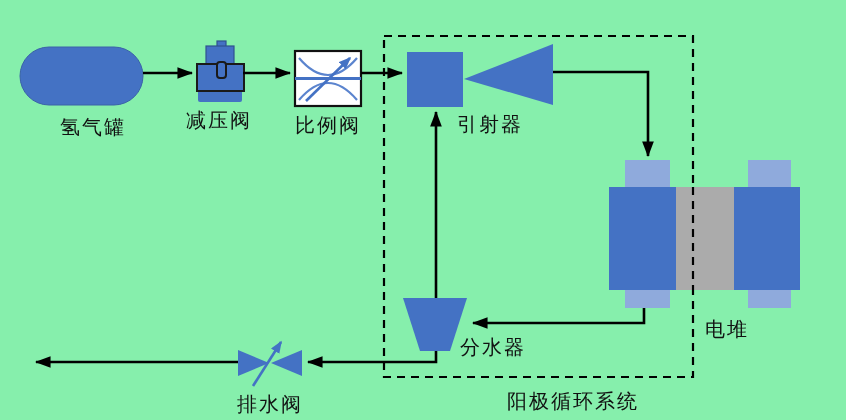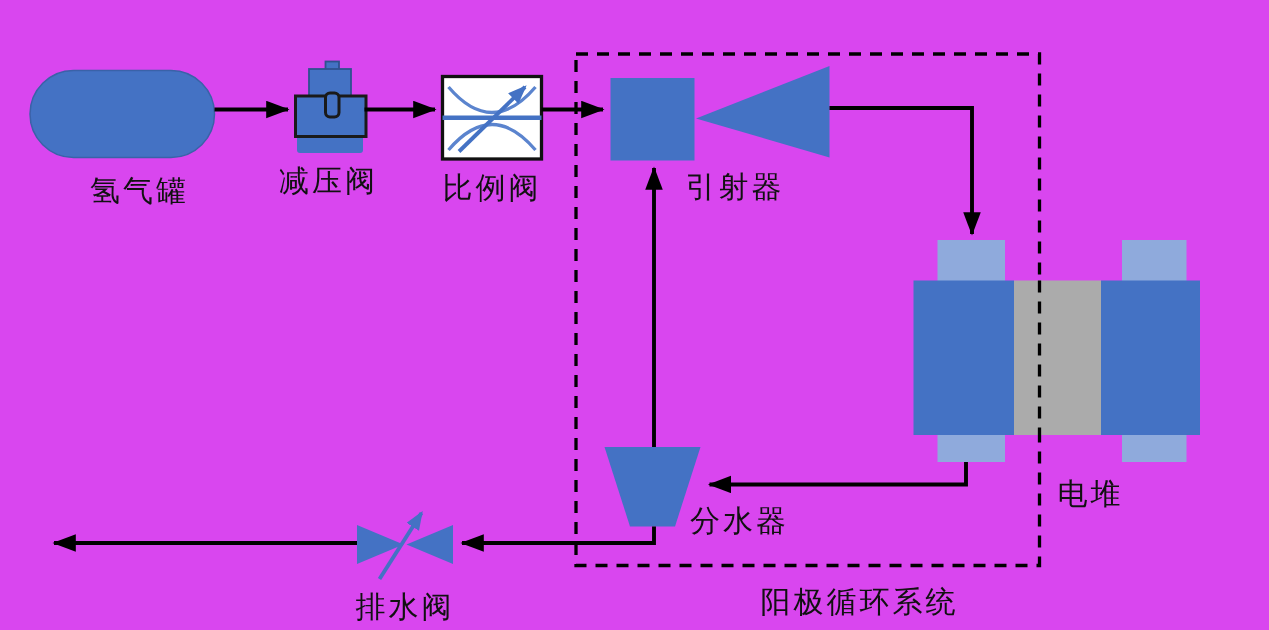--- a/index.html
+++ b/index.html
@@ -1,20 +1,20 @@
 <!DOCTYPE html>
 <html><head>
 <meta charset="utf-8">
 <style>
   html, body { margin: 0; padding: 0; background: #ffffff; }
   .canvas {
     position: relative;
     width: 846px;
     height: 420px;
-    background: #d946ef;
+    background: #86efac;
     overflow: hidden;
     font-family: "Liberation Serif", "DejaVu Serif", serif;
   }
   svg { display: block; }
   .blue   { fill: #4472C4; }
   .blue-stroked { fill: #4472C4; stroke: #3A62A8; stroke-width: 1; }
   .lightblue { fill: #8FAADC; }
   .gray   { fill: #ABABAB; }
   .pipe   { stroke: #000000; stroke-width: 2.6; fill: none; }
   .boundary { stroke: #000000; stroke-width: 2.2; stroke-dasharray: 8 6; fill: none; }

